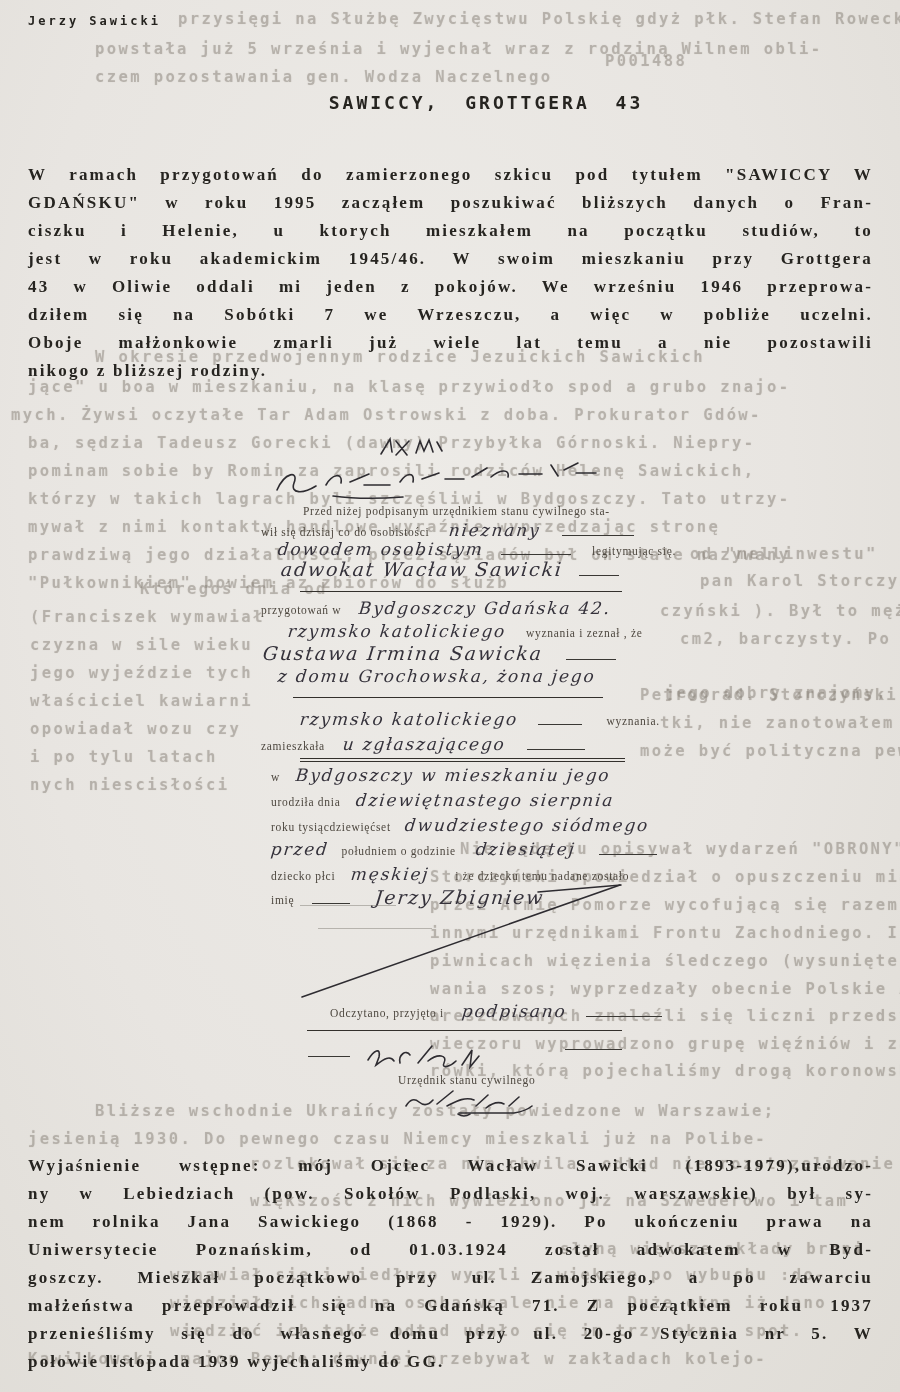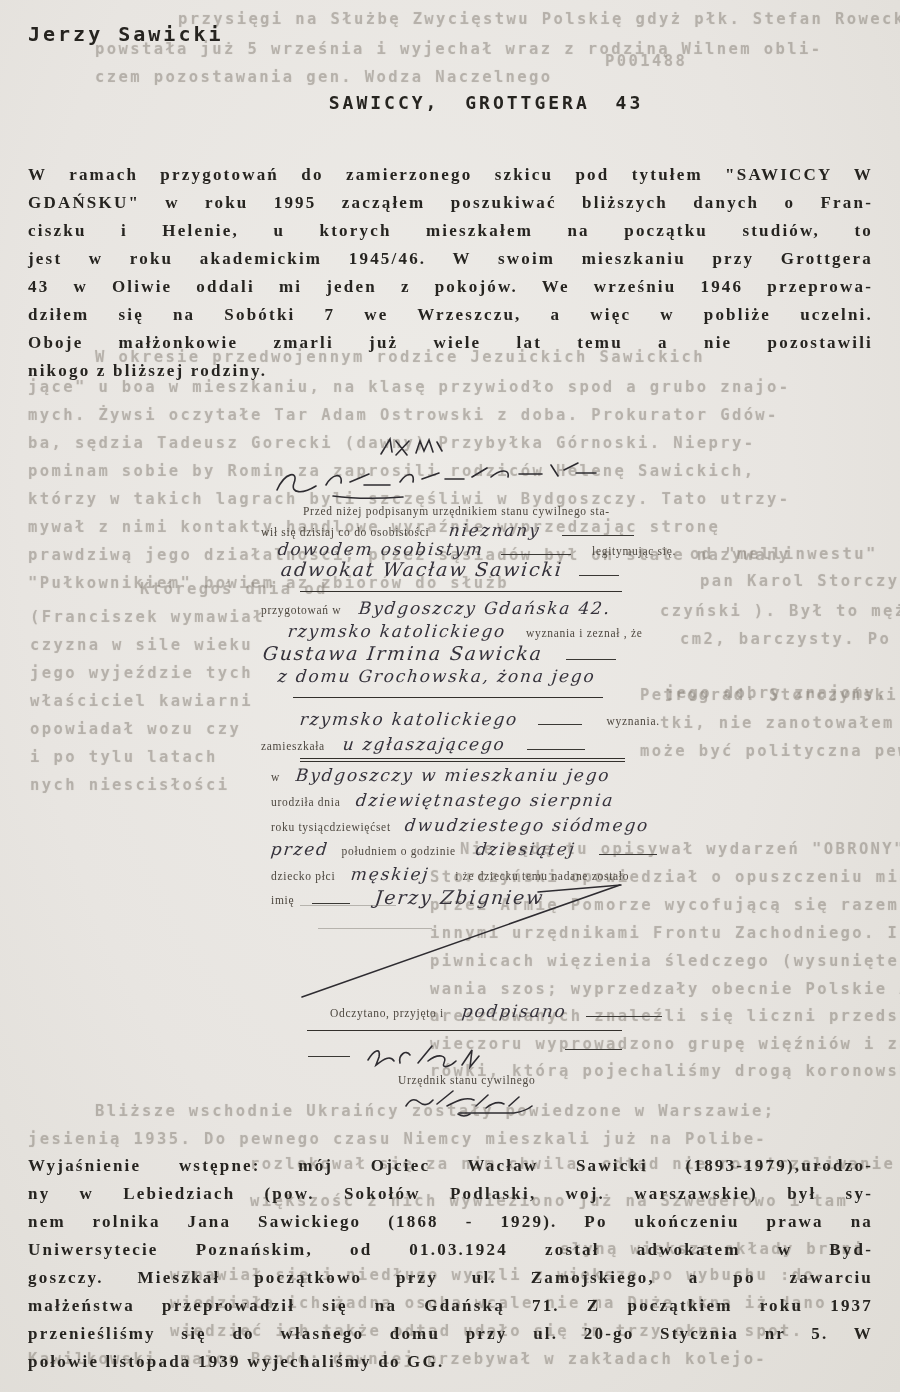--- a/index.html
+++ b/index.html
@@ -1,21 +1,21 @@
 <!DOCTYPE html>
 <html><head>
 <meta charset="utf-8">
 <style>
   html,body{margin:0;padding:0;}
   .page{position:relative;width:900px;height:1392px;overflow:hidden;
     background:radial-gradient(ellipse at 45% 35%, #edebe7 0%, #e8e5e1 55%, #dfdcd6 100%);
     font-family:"DejaVu Sans Mono", monospace;}
   
   .tw{font-family:"DejaVu Sans Mono", monospace;font-weight:bold;color:#262420;}
-  .author{position:absolute;left:28px;top:14px;font-size:20px;letter-spacing:3px;margin-top:8px;}
+  .author{position:absolute;left:28px;top:14px;font-size:12px;letter-spacing:3px;}
   .title{position:absolute;left:0;top:92px;width:900px;text-align:center;
     font-size:18px;letter-spacing:3px;word-spacing:12px;padding-left:36px;}
   .para{position:absolute;left:28px;width:845px;font-family:Liberation Serif, serif;}
   .tline{height:28px;line-height:28px;font-size:17px;letter-spacing:2.2px;
     text-align:justify;text-align-last:justify;white-space:normal;}
   .tline.last{text-align-last:left;}
   
   .ghost-layer{position:absolute;inset:0;z-index:0;}
   .gline{position:absolute;white-space:nowrap;font-family:"DejaVu Sans Mono",monospace;
     font-weight:bold;font-size:15.5px;letter-spacing:2.4px;color:rgba(136,130,121,0.38);
@@ -40,21 +40,21 @@
 
 <div class="page">
 
   <div class="ghost-layer">
       <span class="gline" style="left: 178px; top: 10px;">przysięgi na Służbę Zwycięstwu Polskię gdyż płk. Stefan Rowecki</span>
       <span class="gline" style="left: 95px; top: 40px;">powstała już 5 września i wyjechał wraz z rodziną Wilnem obli-</span>
       <span class="gline" style="left: 95px; top: 68px;">czem pozostawania gen. Wodza Naczelnego</span>
       <span class="gline" style="left: 605px; top: 52px;">P001488</span>
       <span class="gline" style="left: 95px; top: 348px; text-align: right;">W okresie przedwojennym rodzice Jezuickich Sawickich</span>
       <span class="gline" style="left: 28px; top: 378px;">jące" u boa w mieszkaniu, na klasę przywiodło spod a grubo znajo-</span>
-      <span class="gline" style="left: 28px; top: 406px;">mych. Żywsi oczytałe Tar Adam Ostrowski z doba. Prokurator Gdów-</span>
+      <span class="gline" style="left: 11px; top: 406px;">mych. Żywsi oczytałe Tar Adam Ostrowski z doba. Prokurator Gdów-</span>
       <span class="gline" style="left: 28px; top: 434px;">ba, sędzia Tadeusz Gorecki (dawny) Przybyłka Górnoski. Niepry-</span>
       <span class="gline" style="left: 28px; top: 462px;">pominam sobie by Romin za zaprosili rodziców Helenę Sawickich,</span>
       <span class="gline" style="left: 28px; top: 490px;">którzy w takich lagrach byli szczęśliwi w Bydgoszczy. Tato utrzy-</span>
       <span class="gline" style="left: 28px; top: 518px;">mywał z nimi kontakty handlowe wyraźnie wyprzedzając stronę</span>
       <span class="gline" style="left: 28px; top: 546px;">prawdziwą jego działalności; przez sąsiadów był on stale nazywany</span>
       <span class="gline" style="left: 28px; top: 574px;">"Pułkownikiem" bowiem  az  zbiorów  do  służb</span>
       <span class="gline" style="left: 690px; top: 545px;">od "mellinwestu"</span>
       <span class="gline" style="left: 700px; top: 572px;">pan Karol Storczyński</span>
       <span class="gline" style="left: 140px; top: 580px;">Któregoś dnia od</span>
       <span class="gline" style="left: 30px; top: 608px;">(Franciszek wymawiał</span>
@@ -73,21 +73,21 @@
       <span class="gline" style="left: 460px; top: 840px;">Nie będę tu opisywał wydarzeń "OBRONY" sierpnia 1939</span>
       <span class="gline" style="left: 430px; top: 868px;">Storczyński opowiedział o opuszczeniu miasta przez</span>
       <span class="gline" style="left: 430px; top: 896px;">przez Armię Pomorze wycofującą się razem z wieloma</span>
       <span class="gline" style="left: 430px; top: 924px;">innymi urzędnikami Frontu Zachodniego. I był przetrzymywany w</span>
       <span class="gline" style="left: 430px; top: 952px;">piwnicach więzienia śledczego (wysunięte) koło skrzyżo-</span>
       <span class="gline" style="left: 430px; top: 980px;">wania szos; wyprzedzały obecnie Polskie Aucyce. W tym gronie</span>
       <span class="gline" style="left: 430px; top: 1007px;">aresztowanych znaleźli się liczni przedstawiciele. Któregoś</span>
       <span class="gline" style="left: 430px; top: 1035px;">wieczoru wyprowadzono grupę więźniów i załadowano do cięża-</span>
       <span class="gline" style="left: 430px; top: 1062px;">rówki, którą pojechaliśmy drogą koronowską. Zatrzymała się pod</span>
       <span class="gline" style="left: 95px; top: 1102px;">Bliższe wschodnie Ukraińcy zostały powiedzone w Warszawie;</span>
-      <span class="gline" style="left: 28px; top: 1130px;">jesienią 1935. Do pewnego czasu Niemcy mieszkali już na Polibe-</span>
+      <span class="gline" style="left: 28px; top: 1130px;">jesienią 1930. Do pewnego czasu Niemcy mieszkali już na Polibe-</span>
       <span class="gline" style="left: 250px; top: 1155px;">rozlokował się za nim chwila, odtąd nie rozstrzeliwanie</span>
       <span class="gline" style="left: 250px; top: 1192px;">większość z nich wywieziono już na Szwederowo i tam</span>
       <span class="gline" style="left: 560px; top: 1240px;">słyną większe składy broni</span>
       <span class="gline" style="left: 170px; top: 1266px;">wznawiał się i niedługo wyszli z większe po wybuchu  :do-</span>
       <span class="gline" style="left: 170px; top: 1294px;">wiedziała ich żadna osoba wcale nie ma Duże okna iż dano</span>
       <span class="gline" style="left: 170px; top: 1322px;">wiedzieć ich także odtąd udało się im trzy okna. spot.</span>
       <span class="gline" style="left: 28px; top: 1350px;">Kawilkowski, major Bende; dawniej przebywał w zakładach kolejo-</span>
     </div>
 
   <div class="layer1">

